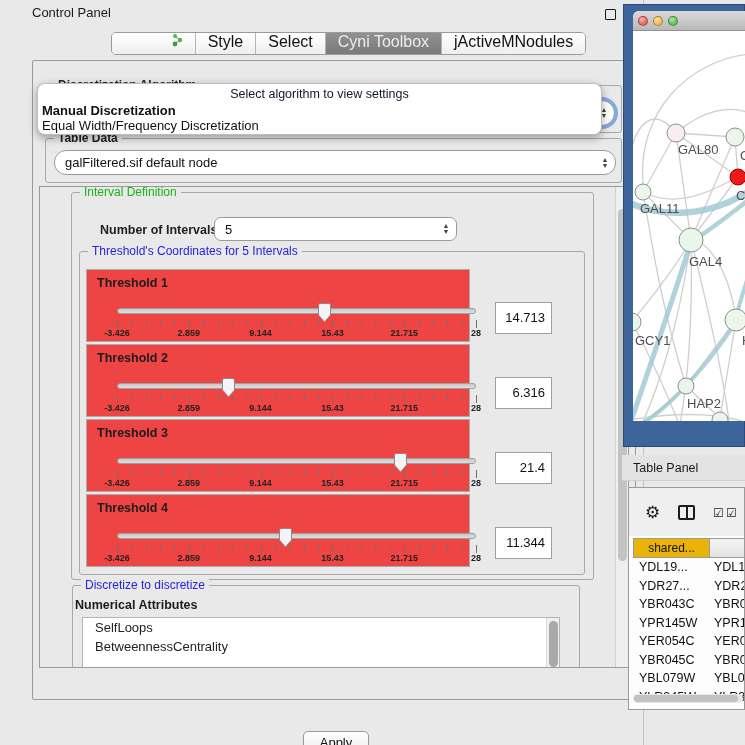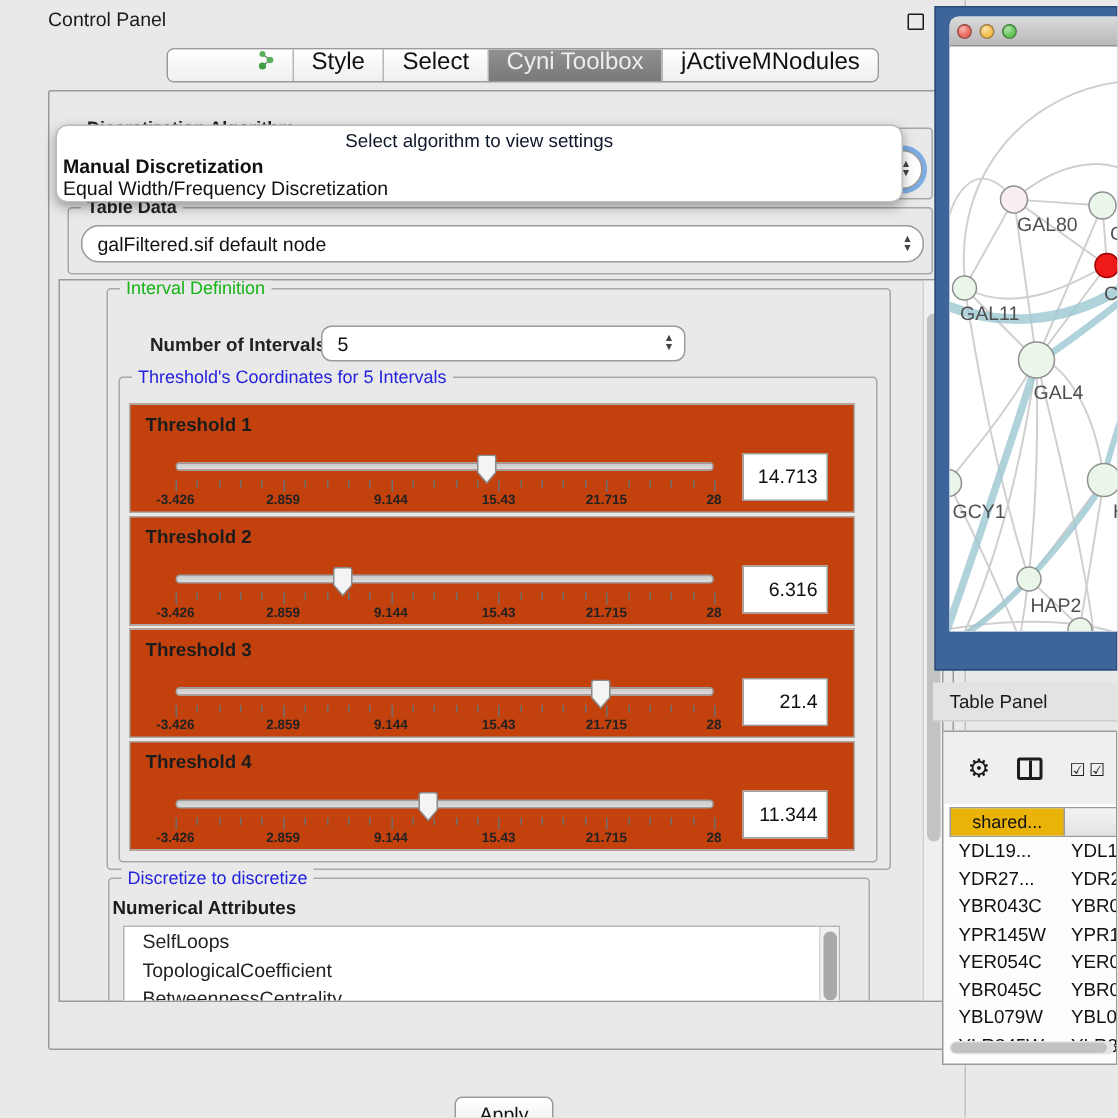--- a/index.html
+++ b/index.html
@@ -49,21 +49,21 @@
 
   #scrollpanel{left:6px;top:125px;width:590px;height:482px;border:1px solid #9a9a9a;background:#e9e9e9;overflow:hidden;}
   #vscroll{position:absolute;right:0;top:0;width:13px;height:480px;background:#efefef;border-left:1px solid #d0d0d0;}
   #vscroll .thumb{position:absolute;left:2px;top:22px;width:9px;height:352px;background:#c3c3c3;border-radius:5px;}
 
   #interval-group{left:31px;top:5px;width:523px;height:388px;}
   #num-int-label{left:28px;top:30px;font-size:12.5px;font-weight:bold;color:#222;}
   #num-int-combo{left:142px;top:24px;width:243px;height:24px;border-radius:7px;}
   #thr-group{left:7px;top:58px;width:506px;height:324px;}
 
-  .th-panel{position:absolute;left:6px;width:484px;height:73px;border:1px solid #ababab;background:#c2410c;}
+  .th-panel{position:absolute;left:6px;width:384px;height:73px;border:1px solid #ababab;background:#ef4444;}
   .th-label{position:absolute;left:10px;top:6px;font-size:12.5px;font-weight:bold;color:#1c1c1c;}
   .th-track{position:absolute;left:30px;top:38px;width:359px;height:6px;border:1px solid #9f9f9f;border-radius:3px;
             background:linear-gradient(#c9c9c9,#dedede);}
   .th-thumb{position:absolute;top:33px;}
   .tick{position:absolute;width:1px;background:#707070;}
   .ticklabel{position:absolute;top:58px;transform:translateX(-50%);font-size:9px;font-weight:bold;color:#222;white-space:nowrap;}
   .th-value{position:absolute;left:408px;top:32px;width:57px;height:32px;background:#fff;border:1px solid #9f9f9f;
             font-size:13px;color:#111;text-align:right;line-height:30px;padding-right:6px;}
 
   #attr-group{left:32px;top:398px;width:508px;height:110px;}
@@ -337,21 +337,20 @@
               </div>
           </div>
         </div>
 
         <div id="attr-group" class="groupbox">
           <span class="grouptitle t-blue">Discretize to discretize</span>
           <div id="attr-sub">Numerical Attributes</div>
           <div id="attr-list">
             <div id="attr-items">
                 <div class="attr-item">SelfLoops</div>
-                <div class="attr-item">TopologicalCoefficient</div>
                 <div class="attr-item">BetweennessCentrality</div>
               </div>
             <div id="attr-scroll">
                 <div class="thumb"></div>
               </div>
           </div>
         </div>
 
         <div id="vscroll">
             <div class="thumb"></div>

